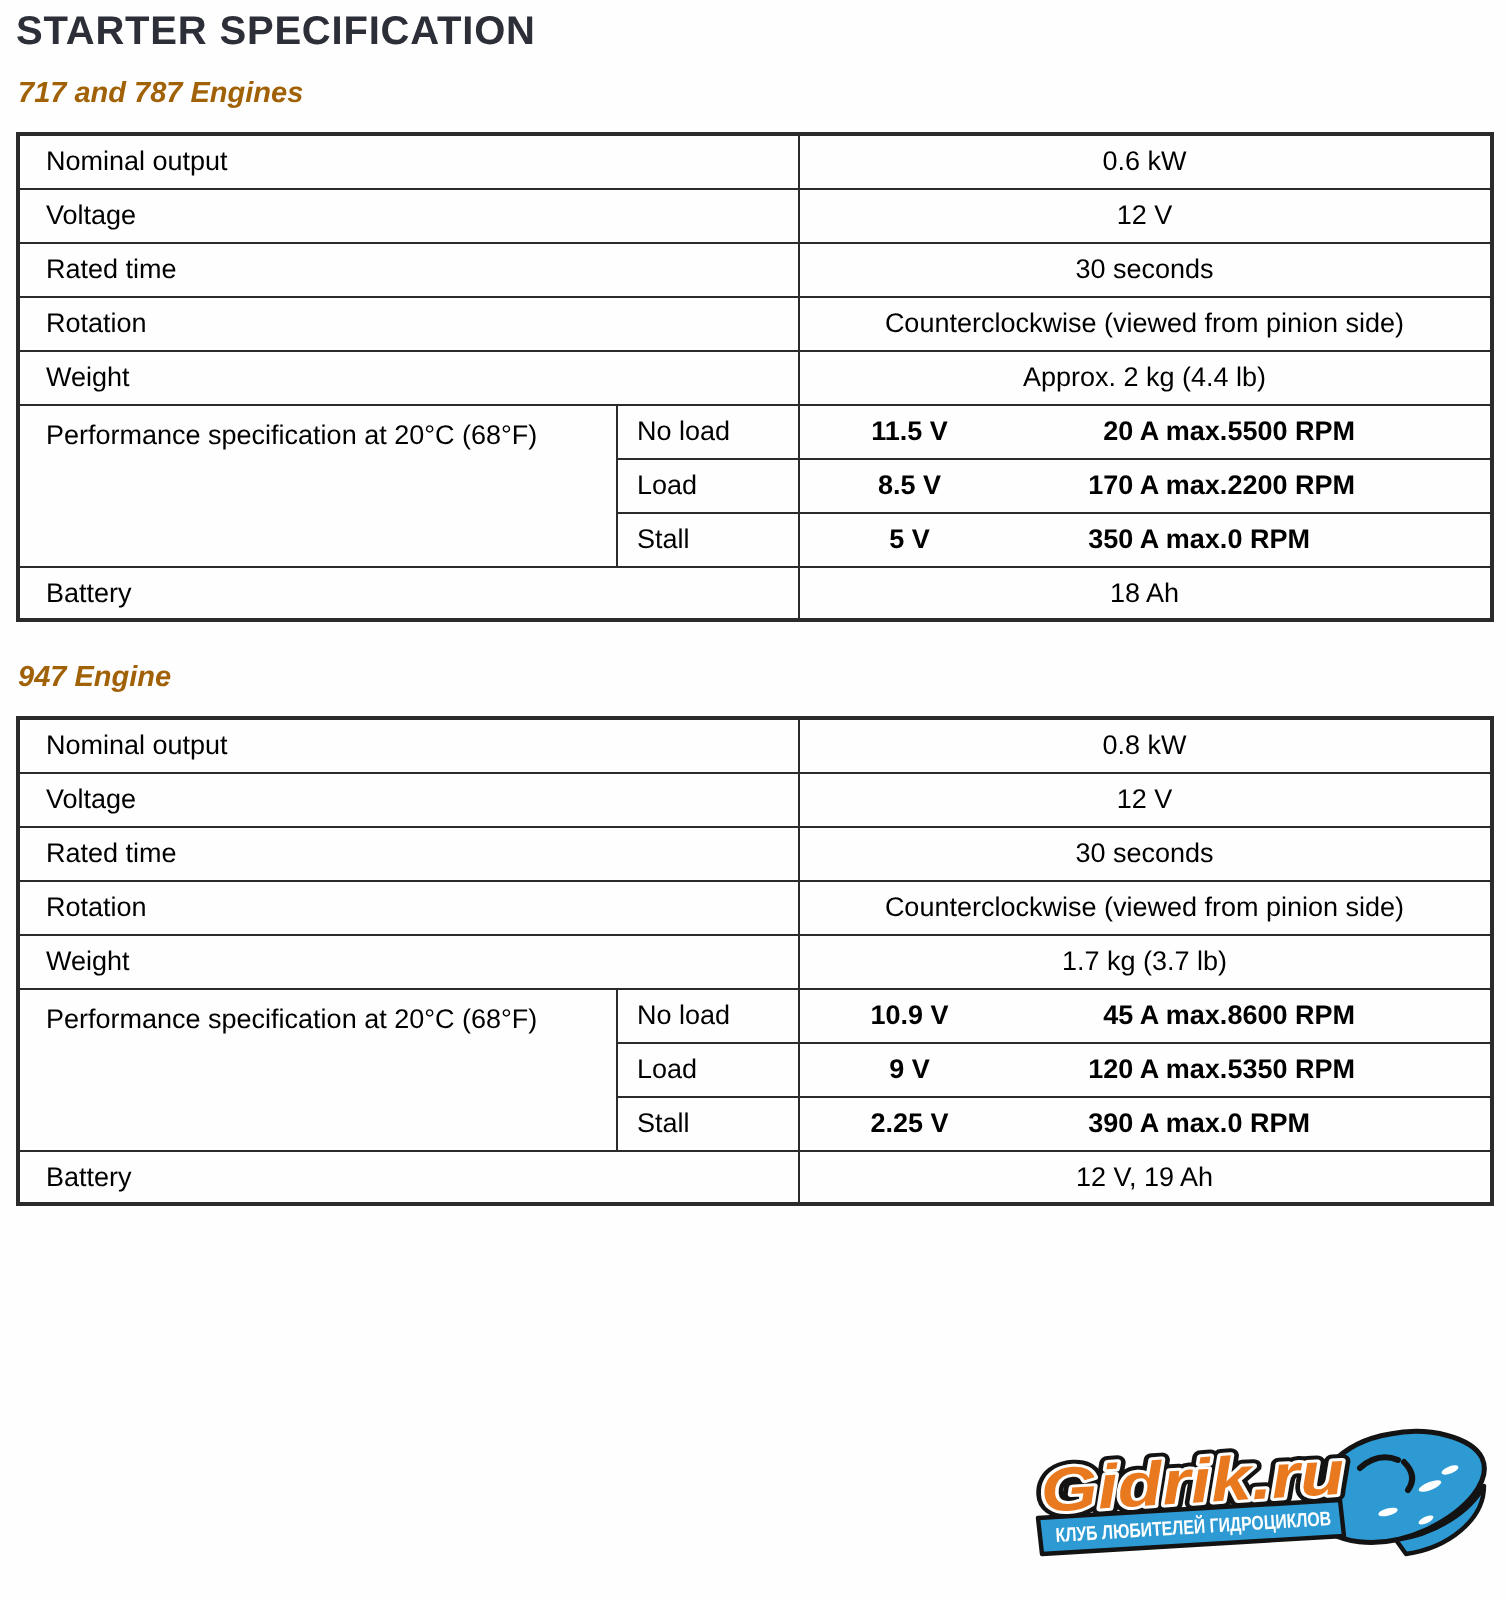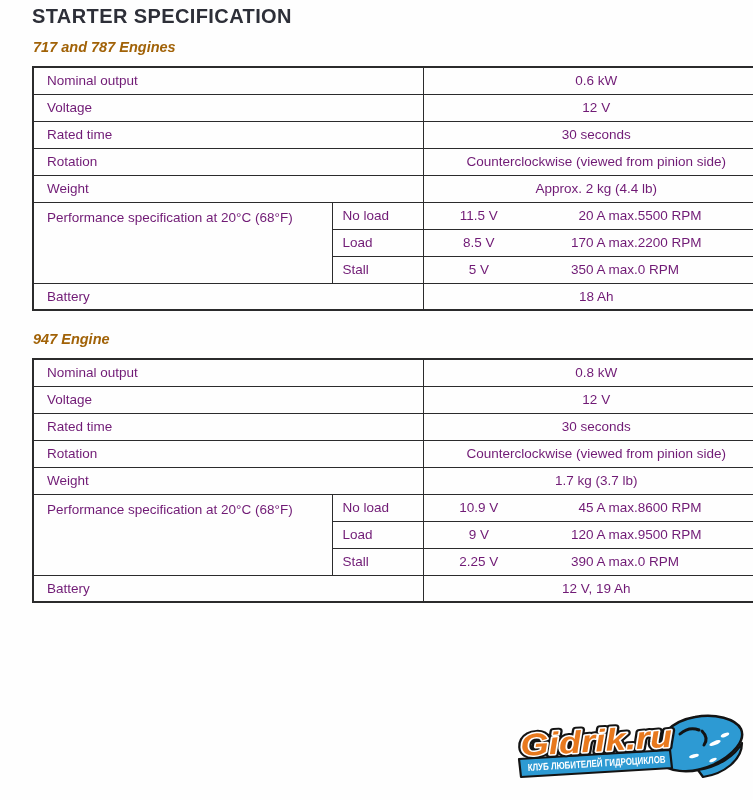--- a/index.html
+++ b/index.html
@@ -5,21 +5,21 @@
   * { box-sizing: border-box; }
   html, body { margin: 0; padding: 0; }
   body {
     width: 753px; height: 800px;
     background: #fefefe;
     font-family: "Liberation Sans", "DejaVu Sans", sans-serif;
     color: #3b3b3d;
     position: relative;
     overflow: hidden;
   }
-  .page { padding: 4px 8px 0 8px; margin-left: 24px; }
+  .page { padding: 4px 8px 0 8px; }
 
   h1.doc-title {
     margin: 1px 0 13px 0;
     font-size: 20px; line-height: 22px;
     font-weight: 700; letter-spacing: 0.4px;
     color: #2d2f38;
   }
   h2.engine-heading {
     margin: 0 0 11px 1px;
     font-size: 14.5px; line-height: 15px;
@@ -33,31 +33,31 @@
     width: 737px;
     table-layout: fixed;
     border: 2px solid #2b2b2c;
   }
   .spec td {
     border: 1.6px solid #2b2b2c;
     height: 27px;
     font-size: 13.5px;
     padding: 0;
     vertical-align: middle;
-    color: #701a75;
+    color: #000000;
   }
   .col-main  { width: 299px; }
   .col-sub   { width: 91px;  }
   .col-value { width: 347px; }
 
   .spec .lbl  { padding-left: 13px; text-align: left; }
   .spec .perf { vertical-align: top; padding-top: 7px; }
   .spec .cond { padding-left: 10px; }
   .spec .val  { text-align: center; }
-  .spec .valcell { padding: 0; }
+  .spec .valcell { padding: 0; font-weight: bold; }
   .vals { display: flex; align-items: center; width: 100%; height: 100%; }
   .v1 { width: 32%; text-align: center; }
   .v2 { width: 30%; text-align: right; }
   .v3 { flex: 1; text-align: left; padding-right: 24px; }
 
   .watermark {
     position: absolute;
     top: 710px; right: 5px;
     width: 240px; height: 84px;
   }
@@ -176,21 +176,21 @@
               <span class="v3">8600 RPM</span>
             </div>
           </td>
         </tr>
         <tr>
           <td class="cond">Load</td>
           <td class="valcell">
             <div class="vals">
               <span class="v1">9 V</span>
               <span class="v2">120 A max.</span>
-              <span class="v3">9500 RPM</span>
+              <span class="v3">5350 RPM</span>
             </div>
           </td>
         </tr>
         <tr>
           <td class="cond">Stall</td>
           <td class="valcell">
             <div class="vals">
               <span class="v1">2.25 V</span>
               <span class="v2">390 A max.</span>
               <span class="v3">0 RPM</span>

